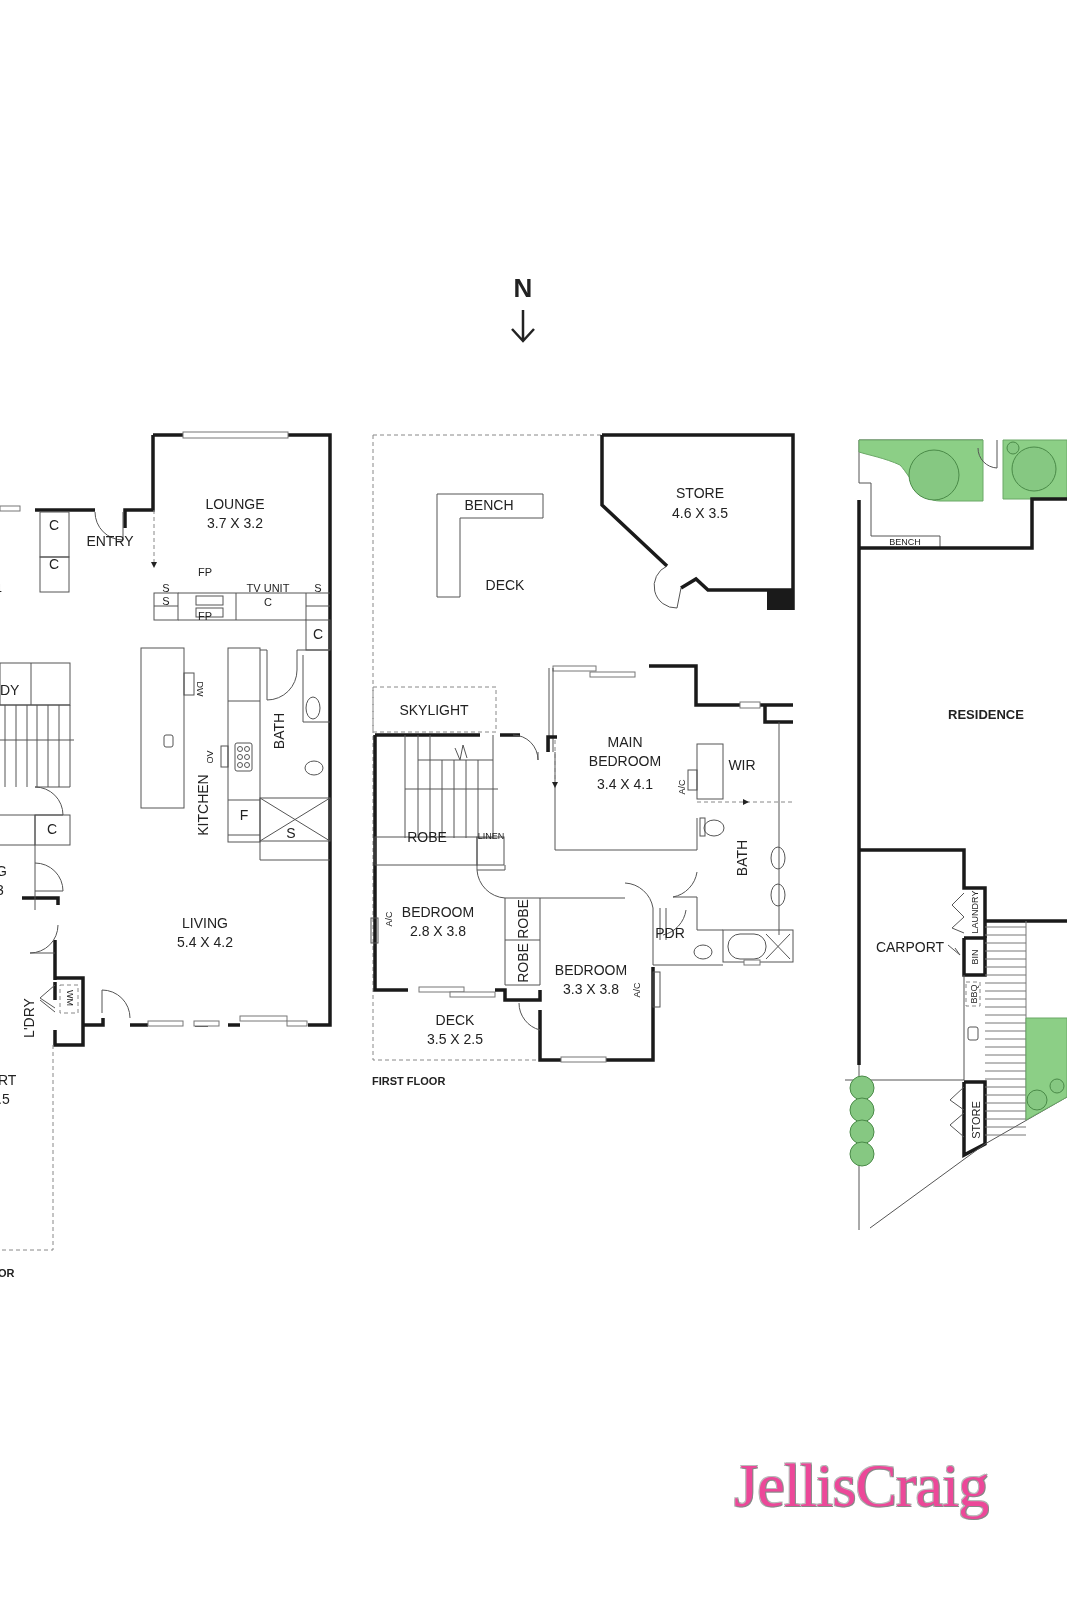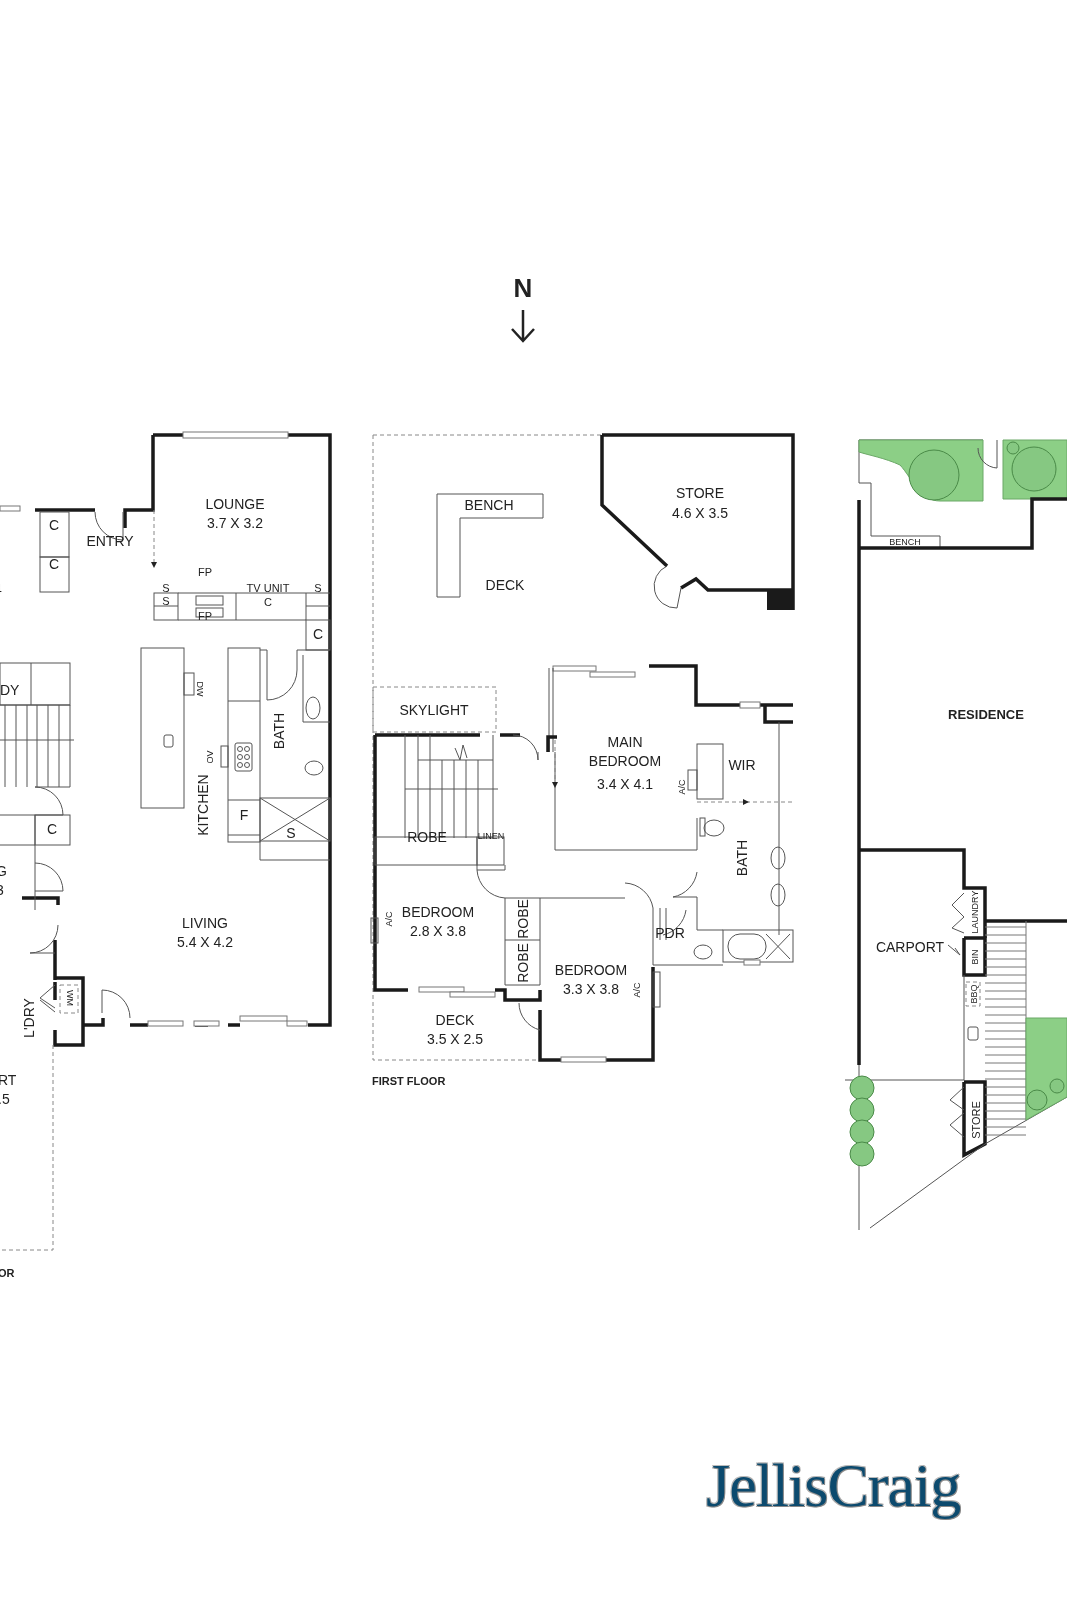--- a/index.html
+++ b/index.html
@@ -9,21 +9,21 @@
   .room { font-size:14px; }
   .small { font-size:11px; }
   .tiny { font-size:9px; }
   .bold { font-weight:bold; }
   .wall { stroke:#1a1a1a; stroke-width:3.5; fill:none; }
   .thin { stroke:#555; stroke-width:1; fill:none; }
   .dash { stroke:#888; stroke-width:1; fill:none; stroke-dasharray:4 3; }
   .win { stroke:#777; stroke-width:1; fill:#fff; }
   .green { fill:#8ccf86; stroke:#6aa866; stroke-width:1; }
   .tree { fill:#86c882; stroke:#4a8a48; stroke-width:1; }
-  .logo { position:absolute; left:706px; top:1450px; font-family:"Liberation Serif", serif; font-size:62px; color:#0c4a6e; letter-spacing:-1px;
+  .logo { position:absolute; left:734px; top:1450px; font-family:"Liberation Serif", serif; font-size:62px; color:#ec4899; letter-spacing:-1px;
           text-shadow: 1px 1px 0 #888, -1px -1px 0 #bbb, 1px -1px 0 #aaa, -1px 1px 0 #aaa; }
 </style>
 </head>
 <body>
 
 <svg width="1067" height="1600" viewBox="0 0 1067 1600">
 
   <g>
     <text x="523" y="297" text-anchor="middle" class="lbl bold" style="font-size:26px">N</text>
     <path d="M523 310 L523 340 M512 329 L523 341 L534 329" stroke="#222" stroke-width="2.5" fill="none"></path>

